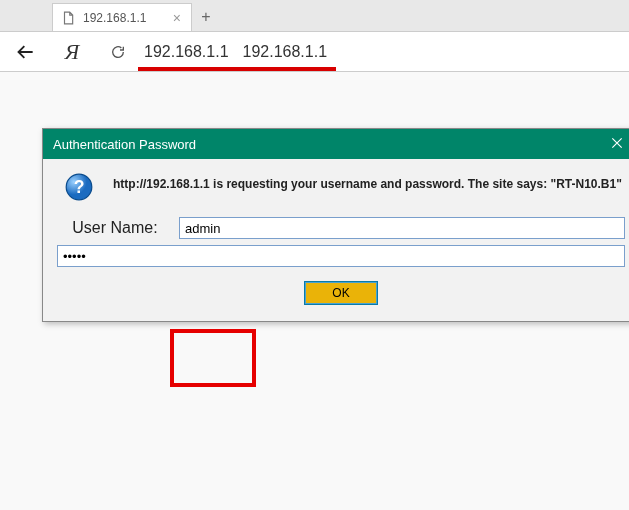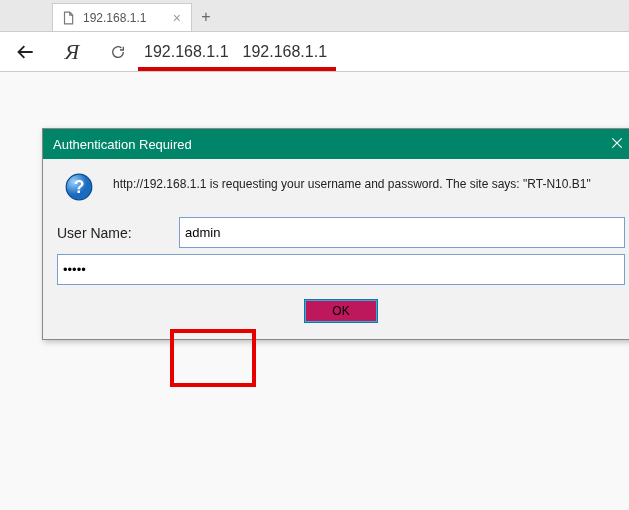--- a/index.html
+++ b/index.html
@@ -137,36 +137,37 @@
       width: 32px;
       height: 32px;
       margin-right: 18px;
       flex-shrink: 0;
       margin-left: 6px;
     }
     .msg-text {
       font-size: 12px;
       color: #222;
       padding-top: 6px;
+      font-weight: bold;
     }
     .form-row {
       display: flex;
       align-items: center;
       margin-bottom: 6px;
     }
     .form-label {
       width: 122px;
-      text-align: left;
-      font-size: 14px;
+      text-align: center;
+      font-size: 16px;
       color: #222;
       padding-right: 6px;
     }
     .form-input {
       flex: 1;
-      height: 31px;
+      height: 22px;
       border: 1px solid #7a9fcc;
       padding: 0 5px;
       font-size: 13px;
       font-family: Arial, sans-serif;
       background: #fff;
     }
     .red-box {
       position: absolute;
       border: 4px solid #e60000;
       left: 127px;
@@ -179,21 +180,21 @@
     .btn-row {
       display: flex;
       justify-content: center;
       gap: 16px;
       margin-top: 14px;
     }
     .btn {
       width: 74px;
       height: 24px;
       border: 1px solid #999;
-      background: #be185d;
+      background: #eab308;
       font-size: 12px;
       cursor: pointer;
       display: flex;
       align-items: center;
       justify-content: center;
     }
     .btn-ok {
       border: 1px solid #0a7aa8;
       box-shadow: 0 0 0 1px #4aa3d0 inset;
     }
@@ -230,21 +231,21 @@
     <span class="addr-text1">192.168.1.1</span>
     <span>192.168.1.1</span>
     <div class="red-underline"></div>
   </div>
 </div>
 
 <div class="content-area"></div>
 
 <div class="dialog">
   <div class="dialog-title">
-    <span class="dialog-title-text">Authentication Required</span>
+    <span class="dialog-title-text">Authentication Password</span>
     <span class="dialog-close">
       <svg width="14" height="14" viewBox="0 0 24 24">
           <path stroke="#fff" stroke-width="2" d="M4 4l16 16M20 4L4 20"></path>
         </svg>
     </span>
   </div>
   <div class="dialog-body">
     <div class="msg-row">
       <span class="q-icon">
         <svg viewBox="0 0 40 40" width="32" height="32">

